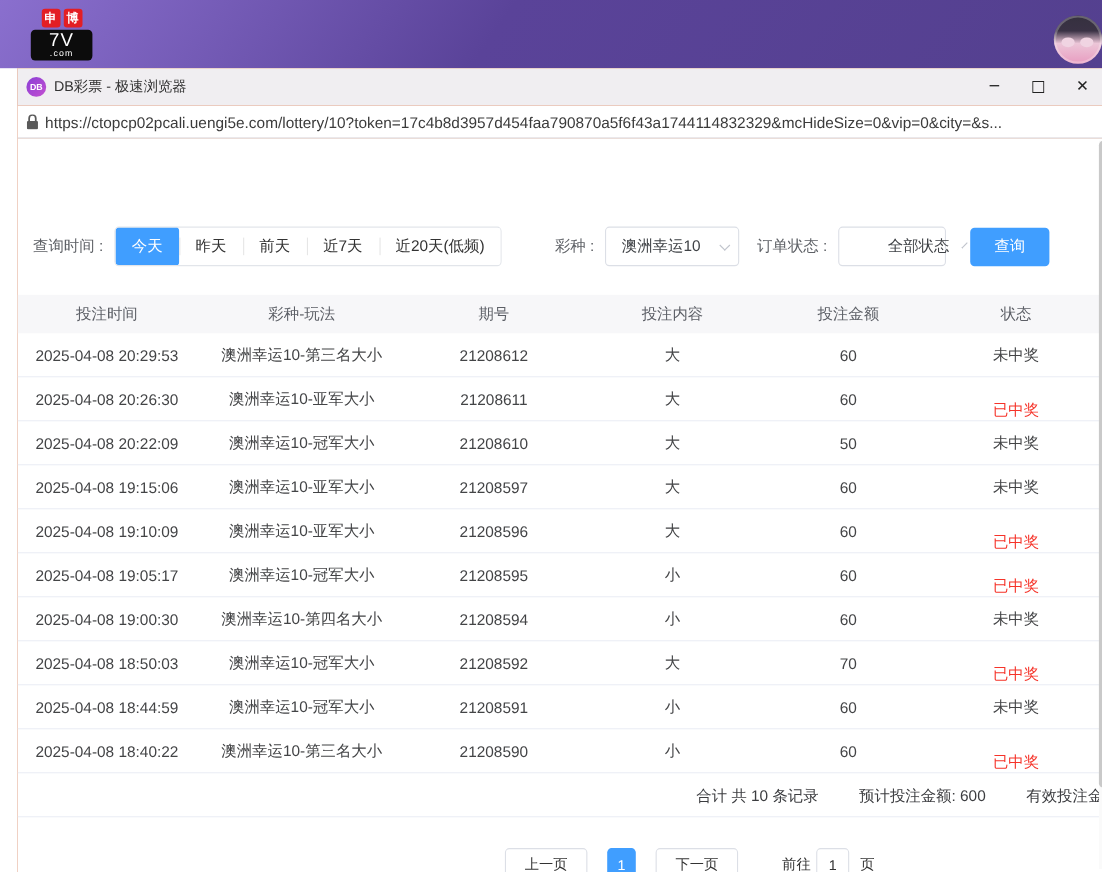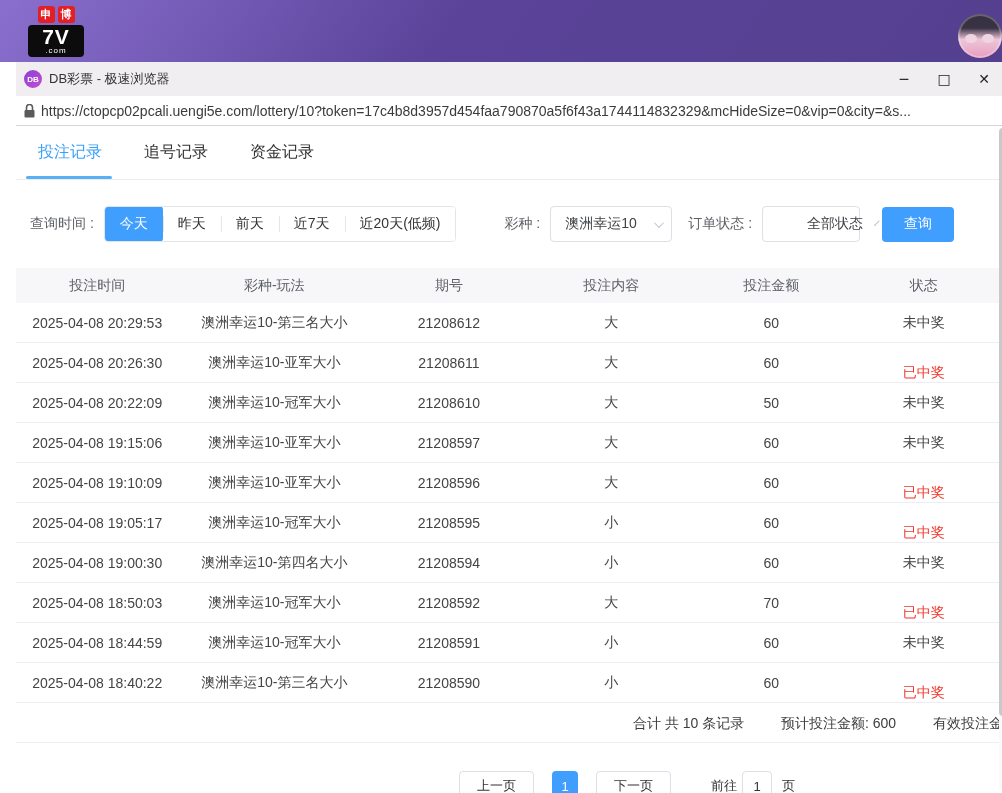--- a/index.html
+++ b/index.html
@@ -9,21 +9,21 @@
   
   .topnav { position:absolute; left:0; top:0; width:1002px; height:62px;
     background:linear-gradient(125deg,#8a6fce 0%,#5a4399 45%,#54408f 100%);
     display:flex; align-items:center; }
   .logo { display:flex; flex-direction:column; margin-left:28px; width:56px; }
   .logo-badges { display:flex; gap:3px; justify-content:center; margin-bottom:2px; }
   .logo-badge { width:17px; height:17px; background:#e31e24; border-radius:3px;
     color:#fff; font-size:11px; font-weight:bold; display:flex; align-items:center; justify-content:center; }
   .logo-box { background:#0c0c0c; border-radius:4px; padding:1px 4px 2px;
     display:flex; flex-direction:column; align-items:center; line-height:1; }
-  .logo-7v { color:#fff; font-weight:bold; font-size:21px; letter-spacing:1px; }
+  .logo-7v { color:#fff; font-weight:normal; font-size:17px; letter-spacing:1px; }
   .logo-com { color:#fff; font-weight:normal; font-size:8px; letter-spacing:1px; }
   .nav-items { display:flex; margin-left:38px; gap:44px; }
   .nav-item { color:#fff; font-size:16px; font-weight:bold; cursor:pointer; white-space:nowrap; }
   .nav-item.hl { color:#f3e84a; }
   .avatar { position:absolute; left:958px; top:14px; width:44px; height:44px; border-radius:50%;
     background:linear-gradient(180deg,#35303e 0%,#3a3245 32%,#ecc6d8 58%,#e89cc0 100%);
     box-shadow:inset 0 0 0 2px rgba(255,255,255,.25); overflow:hidden; }
   .avatar::before { content:""; position:absolute; left:7px; top:20px; width:12px; height:9px;
     background:#f0d4e2; border-radius:50%; }
   .avatar::after { content:""; position:absolute; right:8px; top:20px; width:12px; height:9px;
@@ -153,25 +153,20 @@
   </div>
   <div class="urlbar">
     <svg class="lock-icon" width="11" height="14" viewBox="0 0 11 14">
       <rect x="0.5" y="6" width="10" height="7.5" rx="1" fill="#5a5a5a"></rect>
       <path d="M2.5 6 V3.5 A3 3 0 0 1 8.5 3.5 V6" fill="none" stroke="#5a5a5a" stroke-width="1.6"></path>
     </svg>
     <span class="url-text">https://ctopcp02pcali.uengi5e.com/lottery/10?token=17c4b8d3957d454faa790870a5f6f43a1744114832329&amp;mcHideSize=0&amp;vip=0&amp;city=&amp;s...</span>
   </div>
 
   <div class="content">
-    <div class="tabsbar">
-        <span class="tab active">投注记录</span>
-        <span class="tab">追号记录</span>
-        <span class="tab">资金记录</span>
-      </div>
 
     <div class="filters">
       <span class="flabel">查询时间 :</span>
       <div class="time-group">
           <button class="time-btn active">今天</button>
           <button class="time-btn">昨天</button>
           <button class="time-btn">前天</button>
           <button class="time-btn">近7天</button>
           <button class="time-btn">近20天(低频)</button>
         </div>

